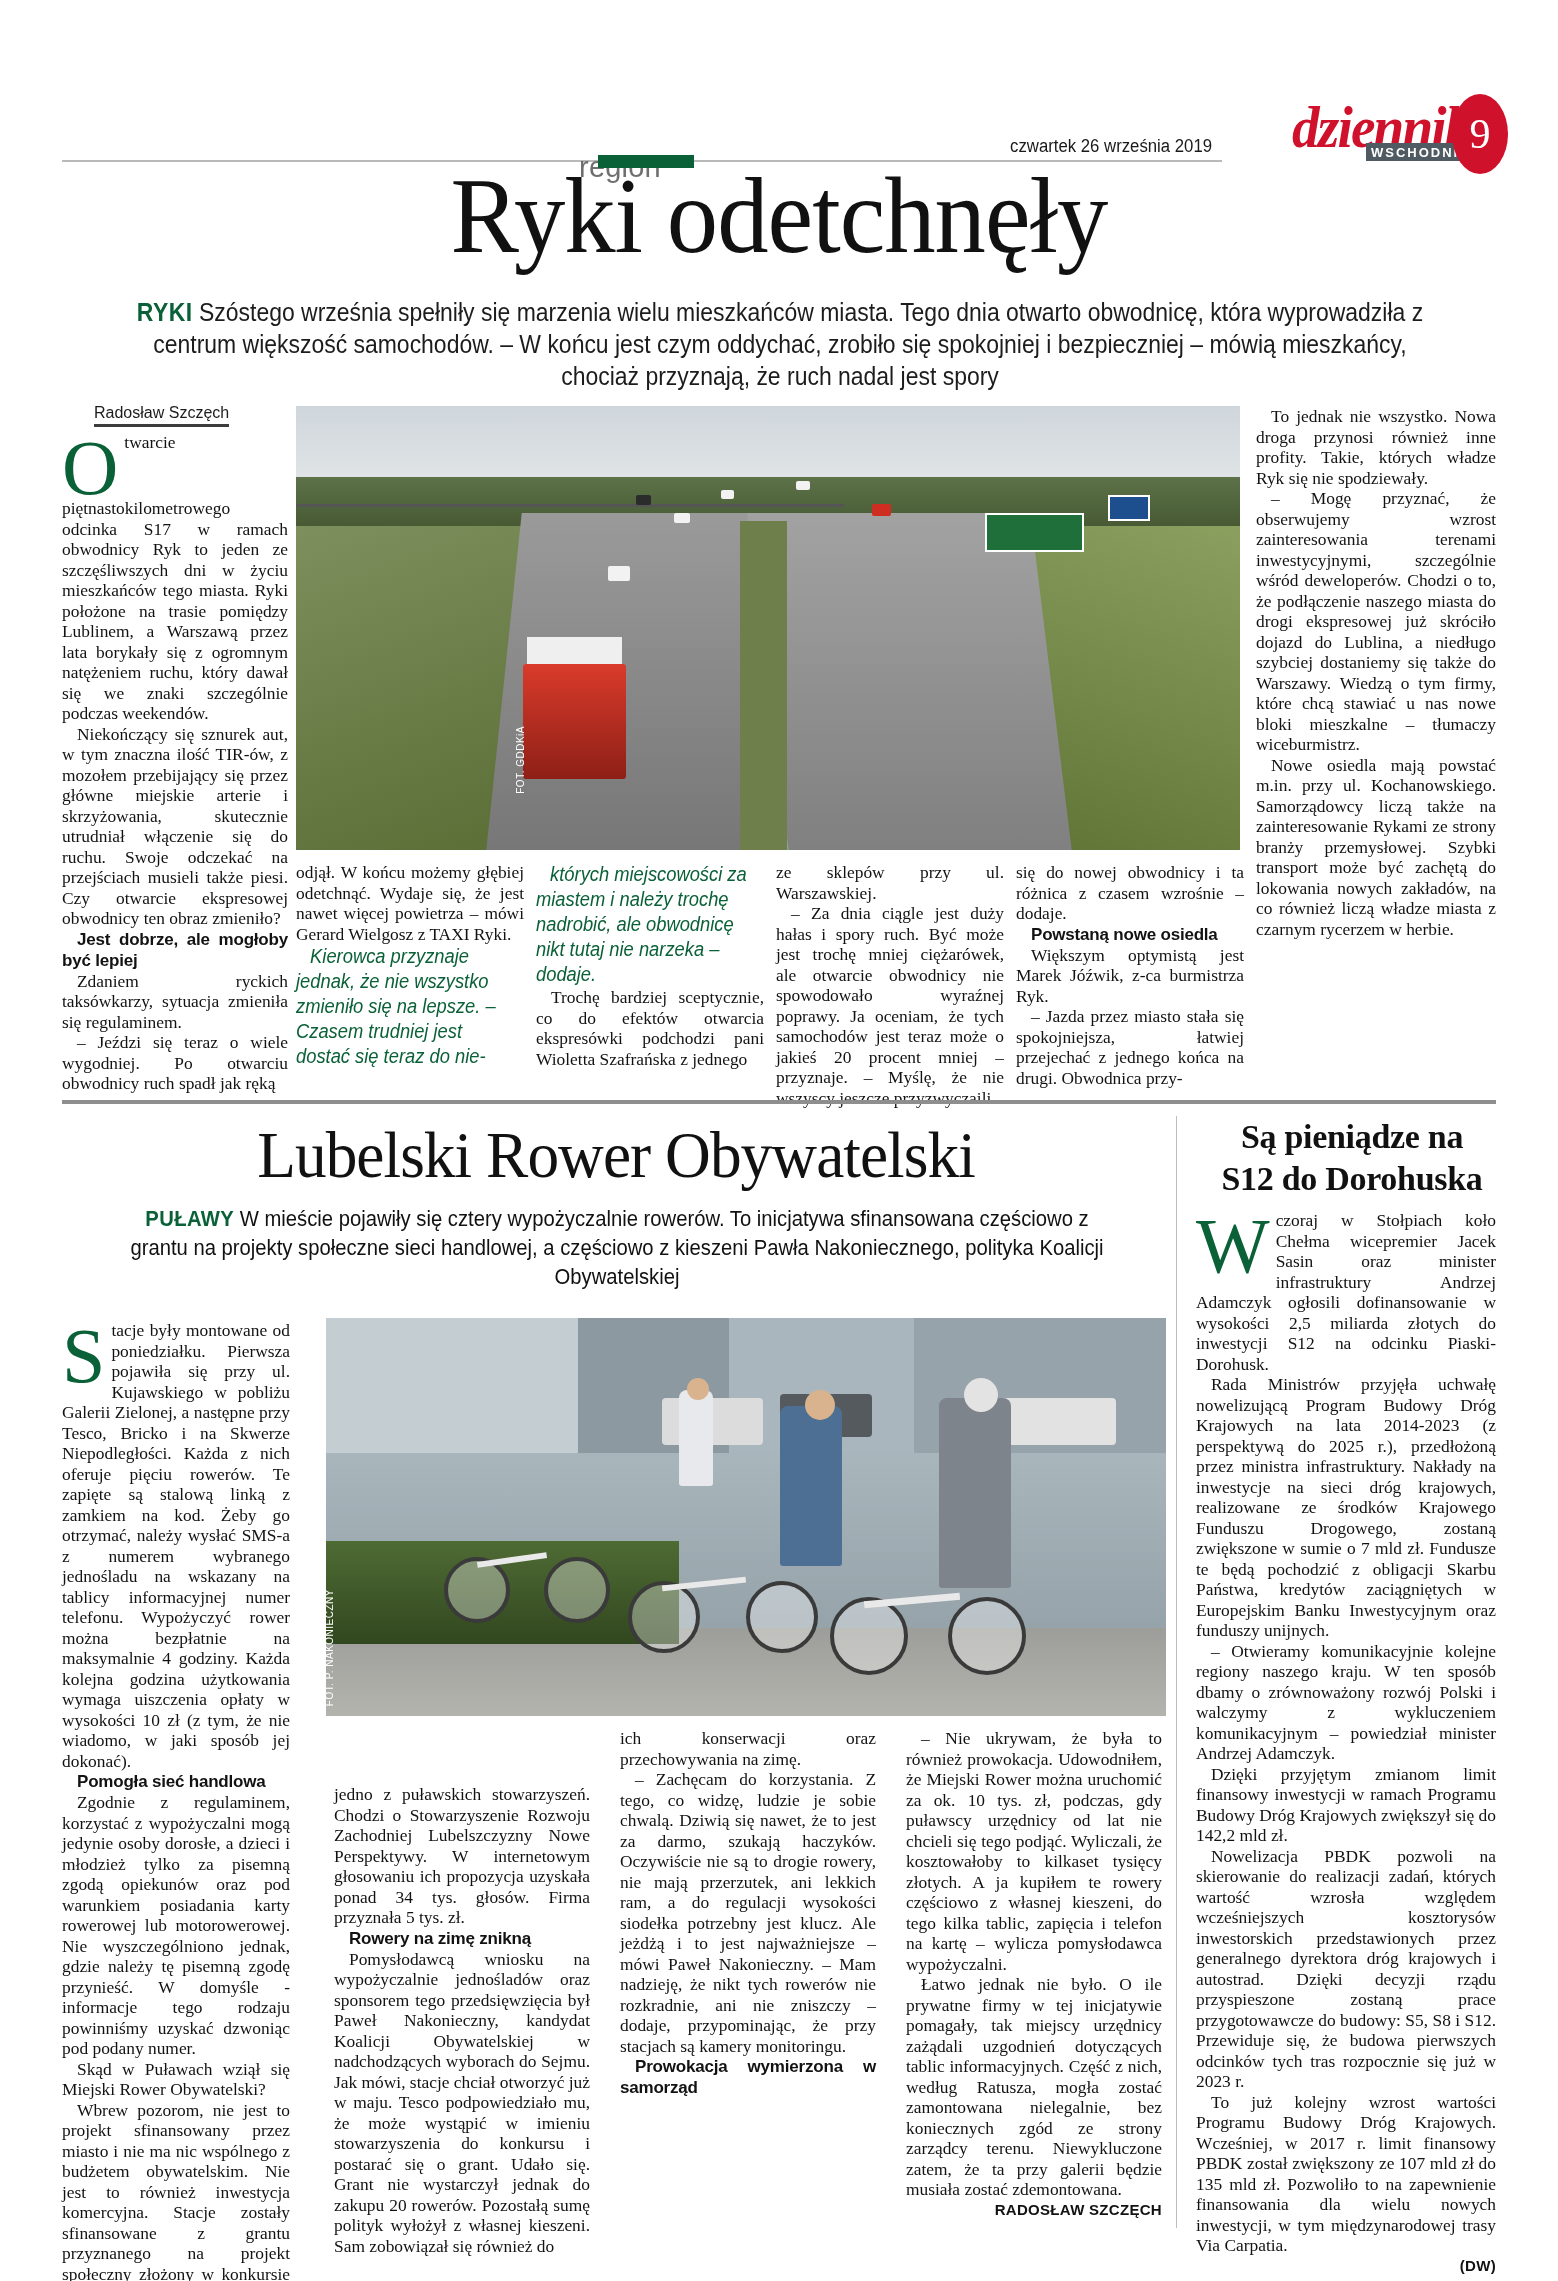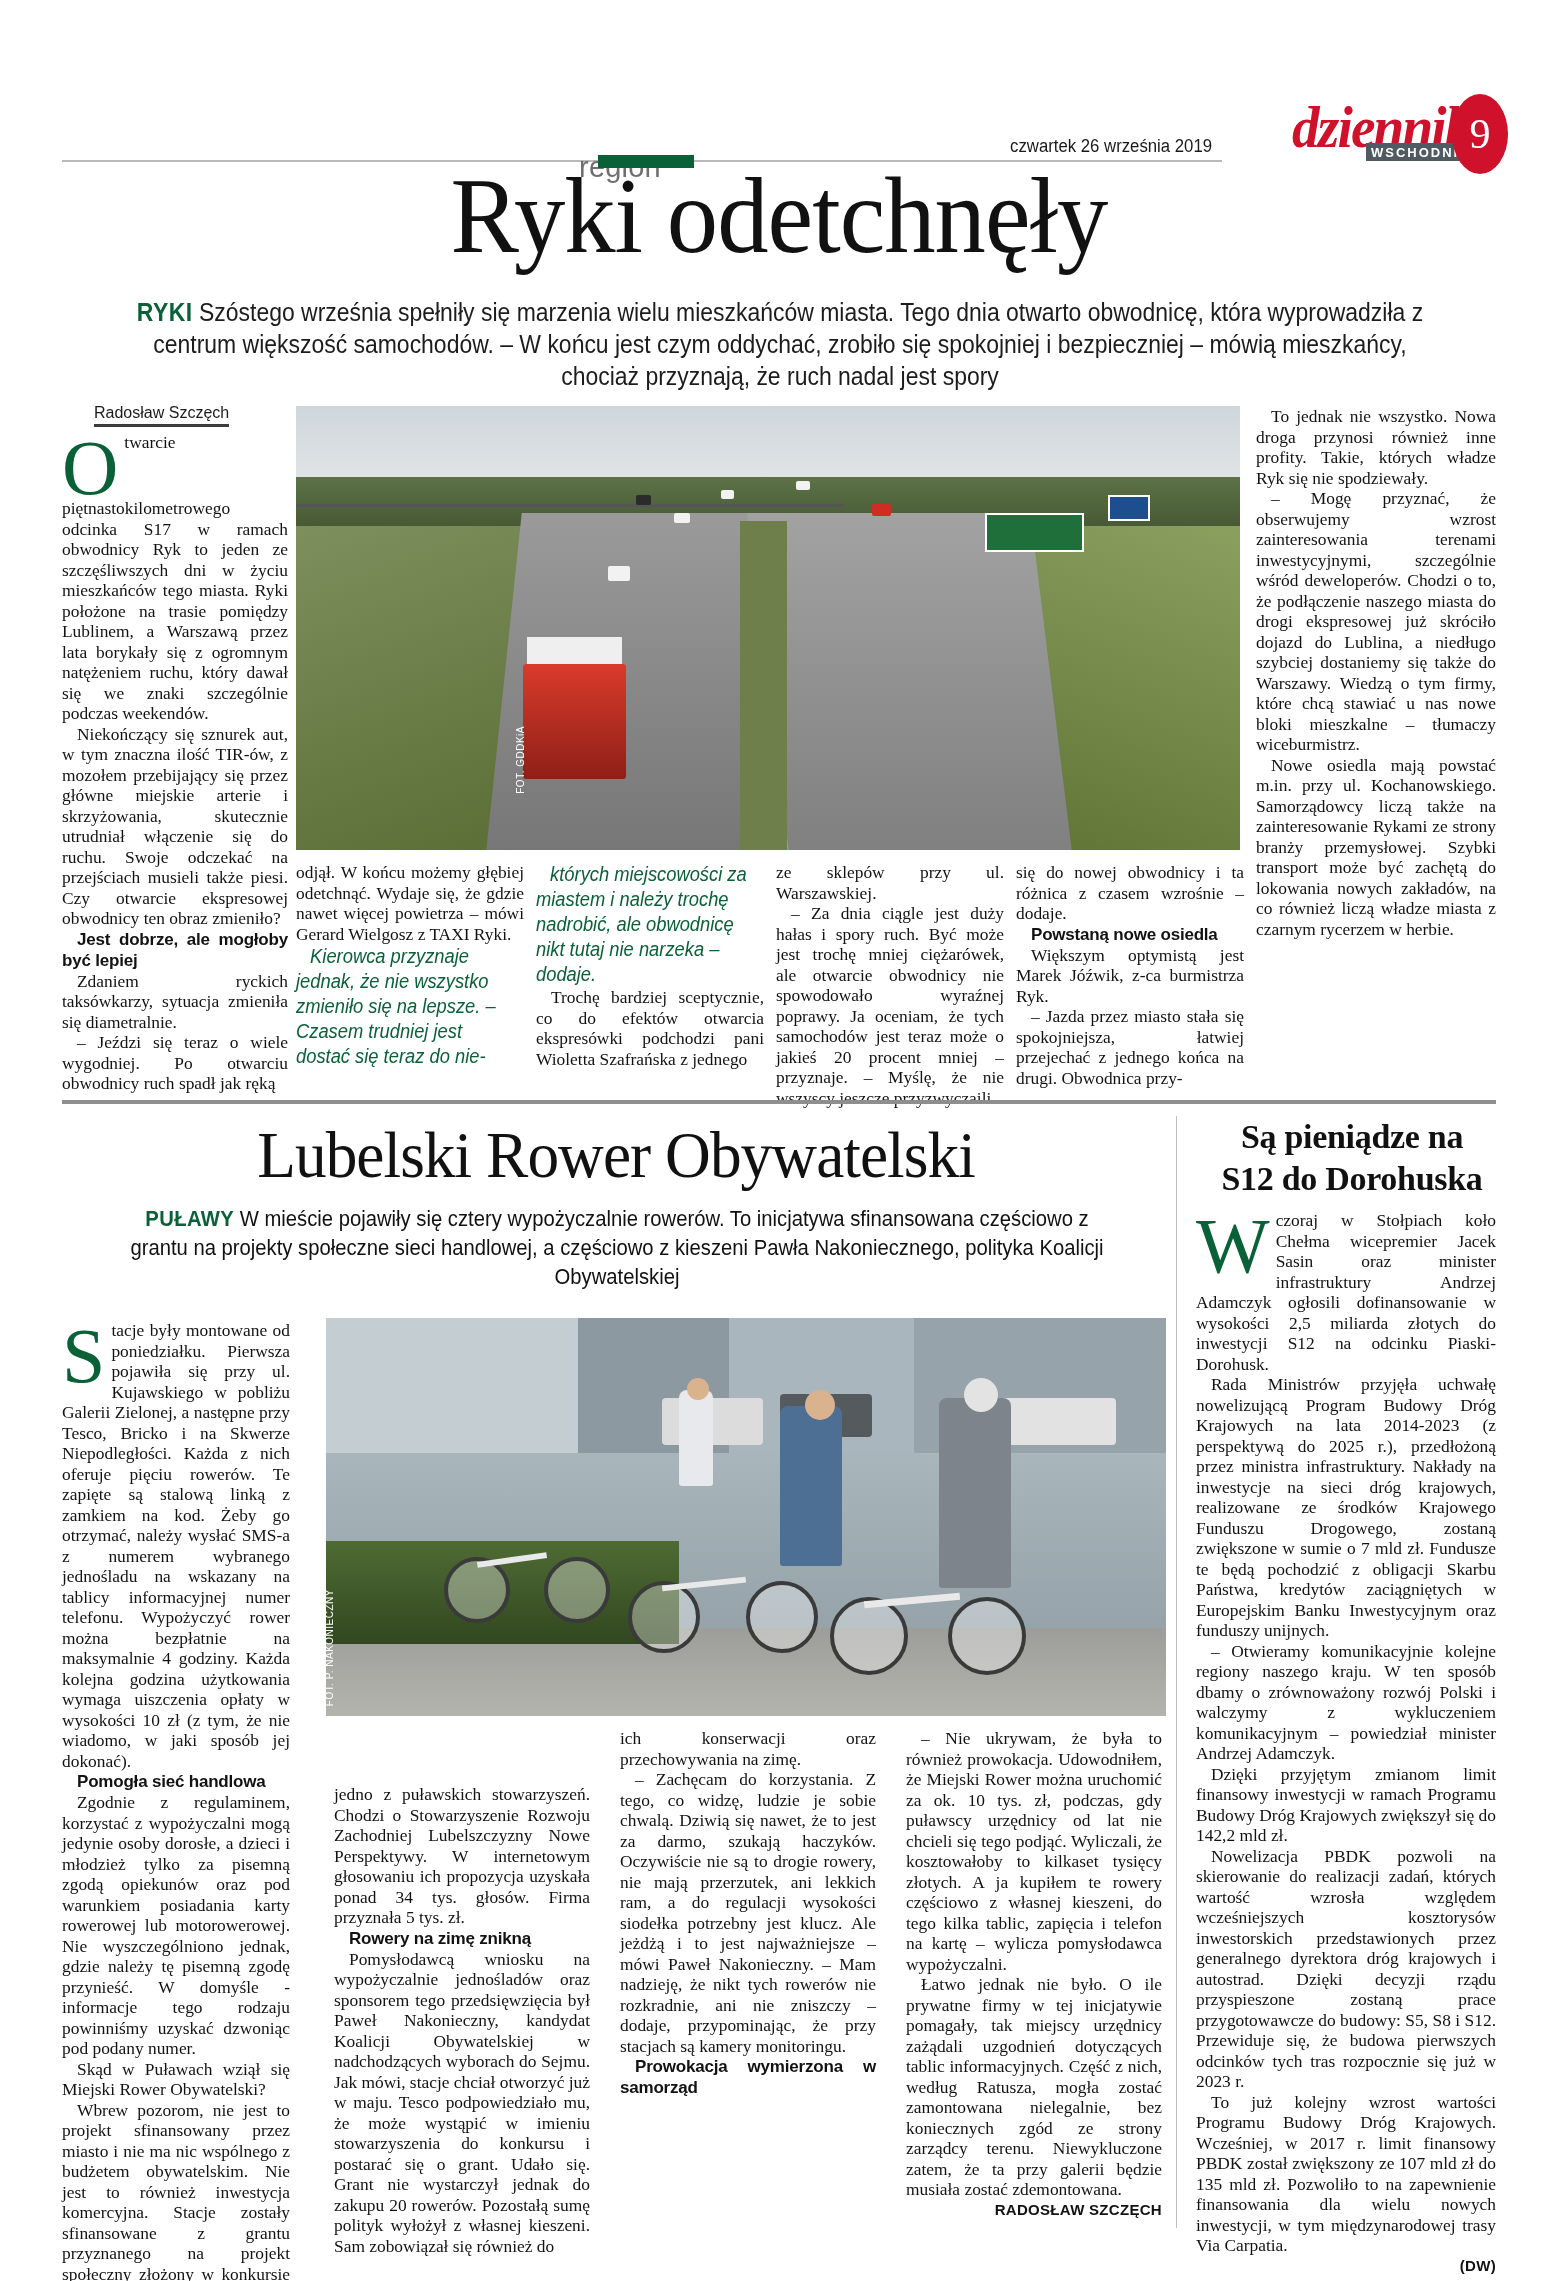--- a/index.html
+++ b/index.html
@@ -298,26 +298,26 @@
     <div class="sign" style="left:86%; top:20%; width:4%; height:5%; background:#1d4f8f;"></div>
     <div class="photo-credit" style="right:714px; bottom:56px;">FOT. GDDKiA</div>
   </div>
 
   <div class="byline-top" style="left:94px; top:404px;">Radosław Szczęch</div>
 
   <div class="col" style="left:62px; top:432px; width:226px;">
     <p class="noind"><span class="dropcap">O</span><span>twarcie piętnastokilometrowego odcinka S17 w ramach obwodnicy Ryk to jeden ze szczęśliwszych dni w życiu mieszkańców tego miasta. Ryki położone na trasie pomiędzy Lublinem, a Warszawą przez lata borykały się z ogromnym natężeniem ruchu, który dawał się we znaki szczególnie podczas weekendów.</span></p>
     <p>Niekończący się sznurek aut, w tym znaczna ilość TIR-ów, z mozołem przebijający się przez główne miejskie arterie i skrzyżowania, skutecznie utrudniał włączenie się do ruchu. Swoje odczekać na przejściach musieli także piesi. Czy otwarcie ekspresowej obwodnicy ten obraz zmieniło?</p>
     <p class="sub">Jest dobrze, ale mogłoby być lepiej</p>
-    <p>Zdaniem ryckich taksówkarzy, sytuacja zmieniła się diametralnie.</p>
+    <p>Zdaniem ryckich taksówkarzy, sytuacja zmieniła się regulaminem.</p>
     <p>– Jeździ się teraz o wiele wygodniej. Po otwarciu obwodnicy ruch spadł jak ręką</p>
   </div>
 
   <div class="col" style="left:296px; top:862px; width:228px;">
-    <p class="noind">odjął. W końcu możemy głębiej odetchnąć. Wydaje się, że gdzie nawet więcej powietrza – mówi Gerard Wielgosz z TAXI Ryki.</p>
+    <p class="noind">odjął. W końcu możemy głębiej odetchnąć. Wydaje się, że jest nawet więcej powietrza – mówi Gerard Wielgosz z TAXI Ryki.</p>
     <p class="pull">Kierowca przyznaje jednak, że nie wszystko zmieniło się na lepsze. – Czasem trudniej jest dostać się teraz do nie-</p>
   </div>
 
   <div class="col" style="left:536px; top:862px; width:228px;">
     <p class="pull">których miejscowości za miastem i należy trochę nadrobić, ale obwodnicę nikt tutaj nie narzeka – dodaje.</p>
     <p>Trochę bardziej sceptycznie, co do efektów otwarcia ekspresówki podchodzi pani Wioletta Szafrańska z jednego</p>
   </div>
 
   <div class="col" style="left:776px; top:862px; width:228px;">
     <p class="noind">ze sklepów przy ul. Warszawskiej.</p>

